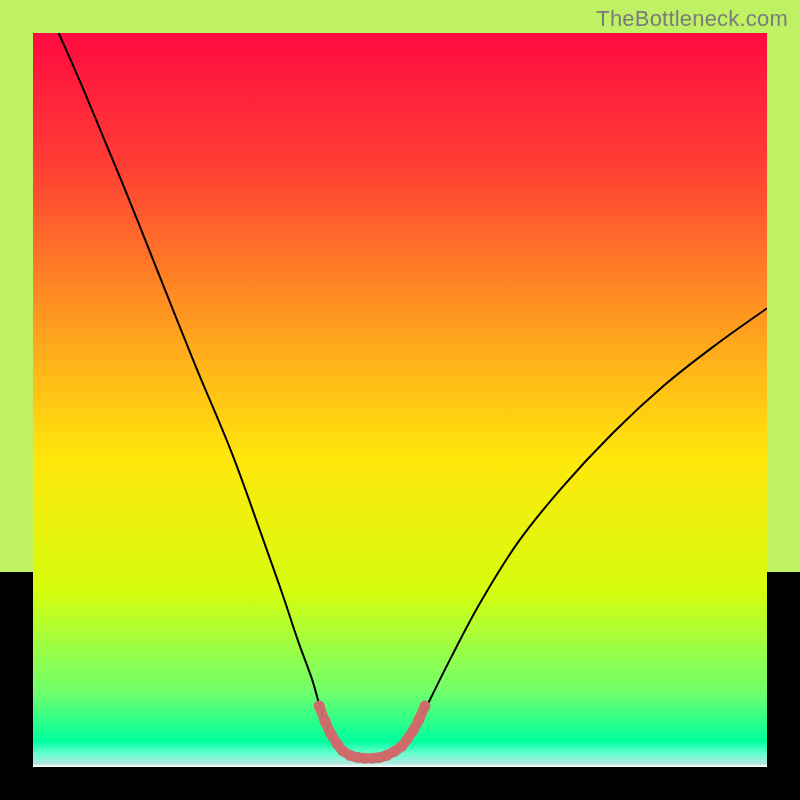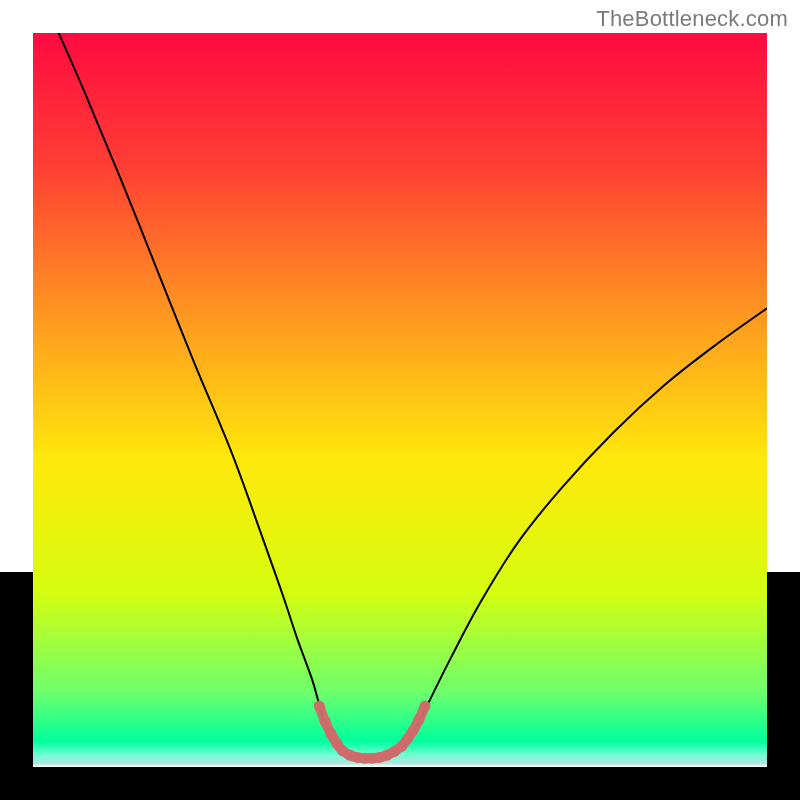--- a/index.html
+++ b/index.html
@@ -7,21 +7,21 @@
     padding: 0;
     width: 800px;
     height: 800px;
     background: #000;
     overflow: hidden;
   }
   .wrap {
     position: relative;
     width: 800px;
     height: 572px;
-    background: #ffffff;
+    background: #bef264;
     text-decoration: underline;
   }
   .watermark {
     position: absolute;
     top: 6px;
     right: 12px;
     font-family: Arial, Helvetica, sans-serif;
     font-size: 22px;
     color: #7b7b7b;
     letter-spacing: 0.2px;

